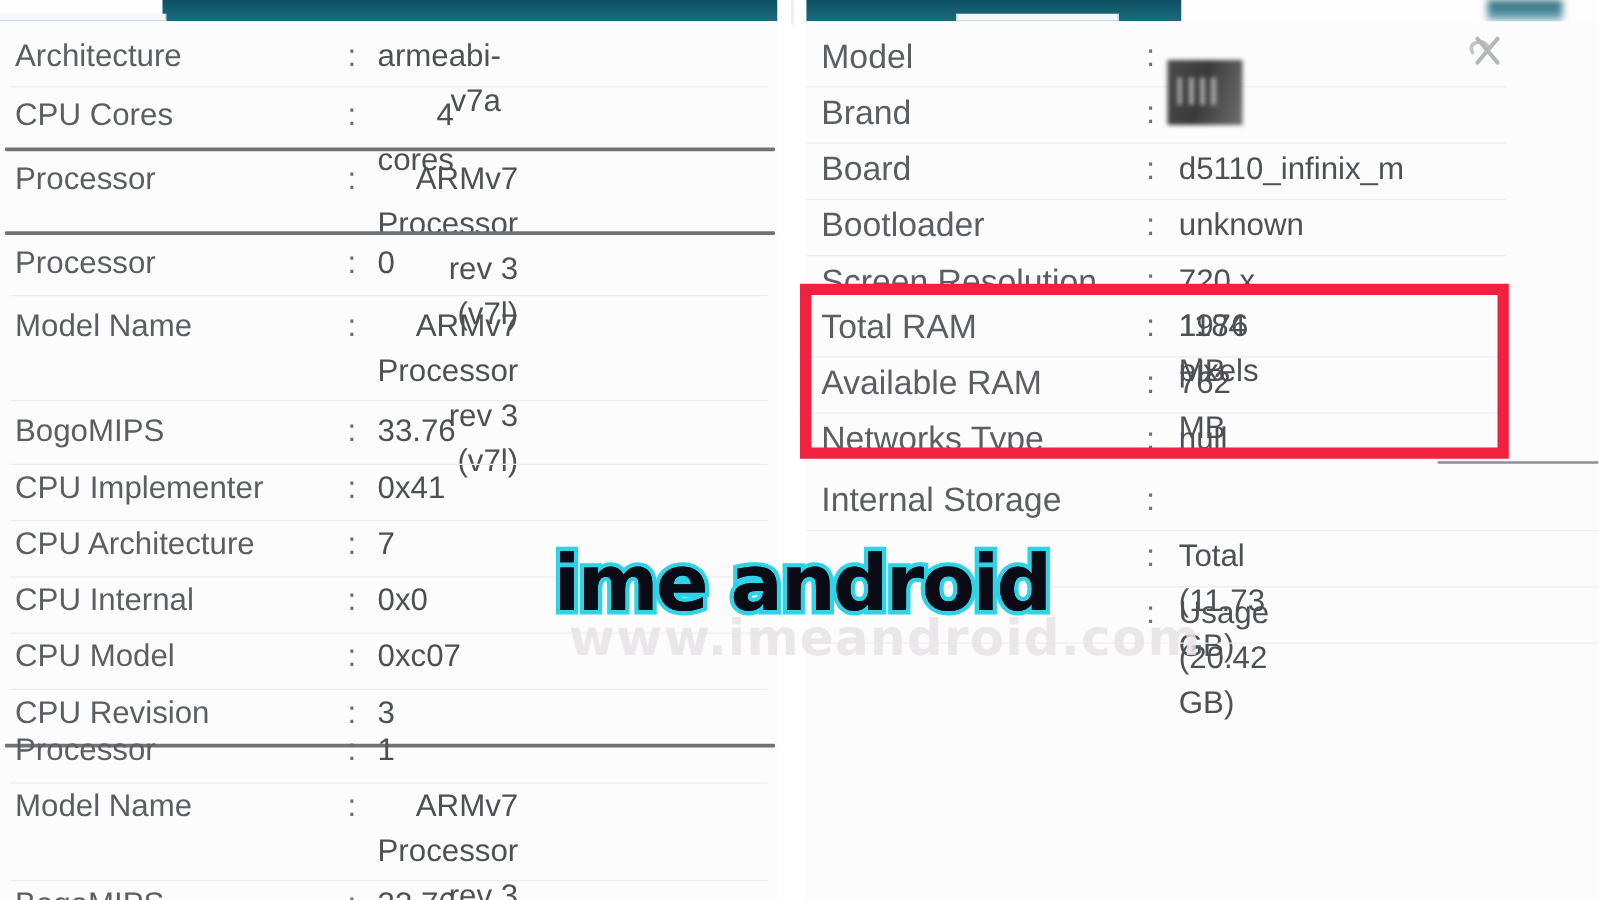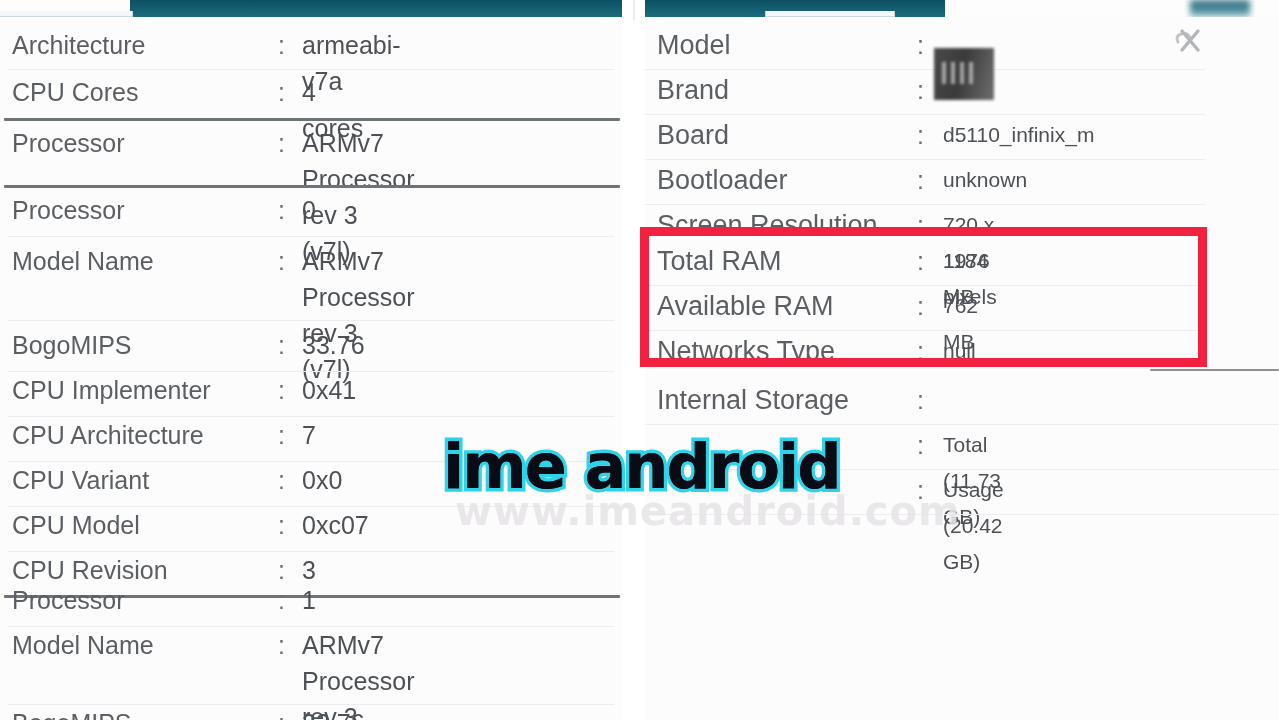--- a/index.html
+++ b/index.html
@@ -56,21 +56,21 @@
     background: #e9eef0;
   }
 
   
   .panel {
     position: absolute;
     top: 17px;
     height: 703px;
     background: #fcfcfd;
   }
-  .panel.left  { left: 0px;   width: 622px; }
+  .panel.left  { left: 0px;   width: 622px; text-align: right; }
   .panel.right { left: 645px; width: 634px; }
 
   
   .row {
     position: absolute;
     left: 0;
     box-sizing: border-box;
     display: block;
   }
   .row .label {
@@ -93,21 +93,21 @@
   }
 
   .panel.left .row .label { font-size: 25px; }
   .panel.left .row .colon { left: 278px; font-size: 25px; }
   .panel.left .row .value { left: 302px; font-size: 25px; line-height: 36px; }
   .panel.left .row .label { line-height: 36px; }
   .panel.left .row .colon { line-height: 36px; }
 
   .panel.right .row .label { font-size: 27px; line-height: 36px; }
   .panel.right .row .colon { left: 272px; font-size: 25px; line-height: 36px; }
-  .panel.right .row .value { left: 298px; font-size: 21px; line-height: 36px; }
+  .panel.right .row .value { left: 298px; font-size: 25px; line-height: 36px; }
 
   
   .hairline {
     position: absolute;
     height: 1px;
     background: #ededf0;
   }
   
   .divider {
     position: absolute;
@@ -269,21 +269,21 @@
     <div class="hairline" style="top:399px;left:8px;width:606px"></div>
 
     <div class="row" style="top:400px;height:42px">
       <span class="label">CPU Architecture</span>
       <span class="colon">:</span>
       <span class="value">7</span>
     </div>
     <div class="hairline" style="top:444px;left:8px;width:606px"></div>
 
     <div class="row" style="top:445px;height:42px">
-      <span class="label">CPU Variant</span>
+      <span class="label">CPU Internal</span>
       <span class="colon">:</span>
       <span class="value">0x0</span>
     </div>
     <div class="hairline" style="top:489px;left:8px;width:606px"></div>
 
     <div class="row" style="top:490px;height:42px">
       <span class="label">CPU Model</span>
       <span class="colon">:</span>
       <span class="value">0xc07</span>
     </div>

